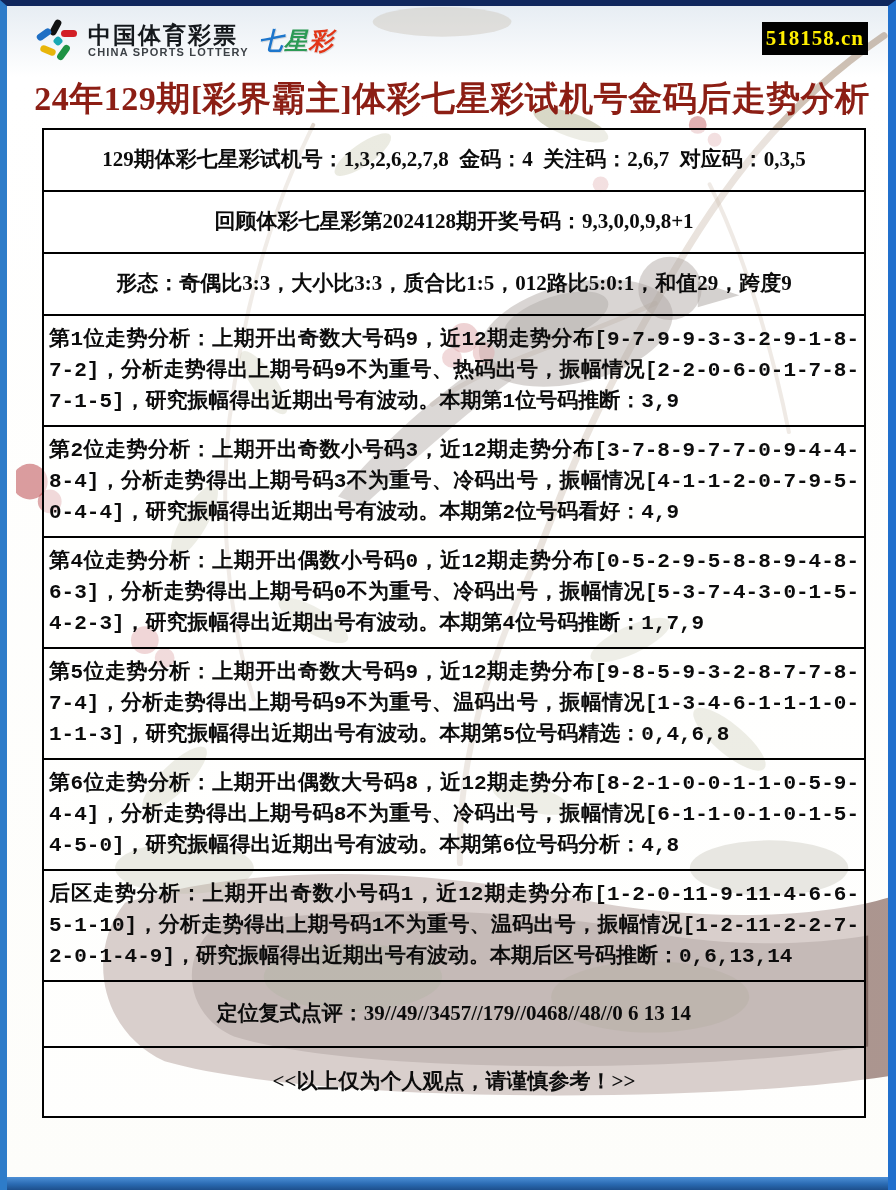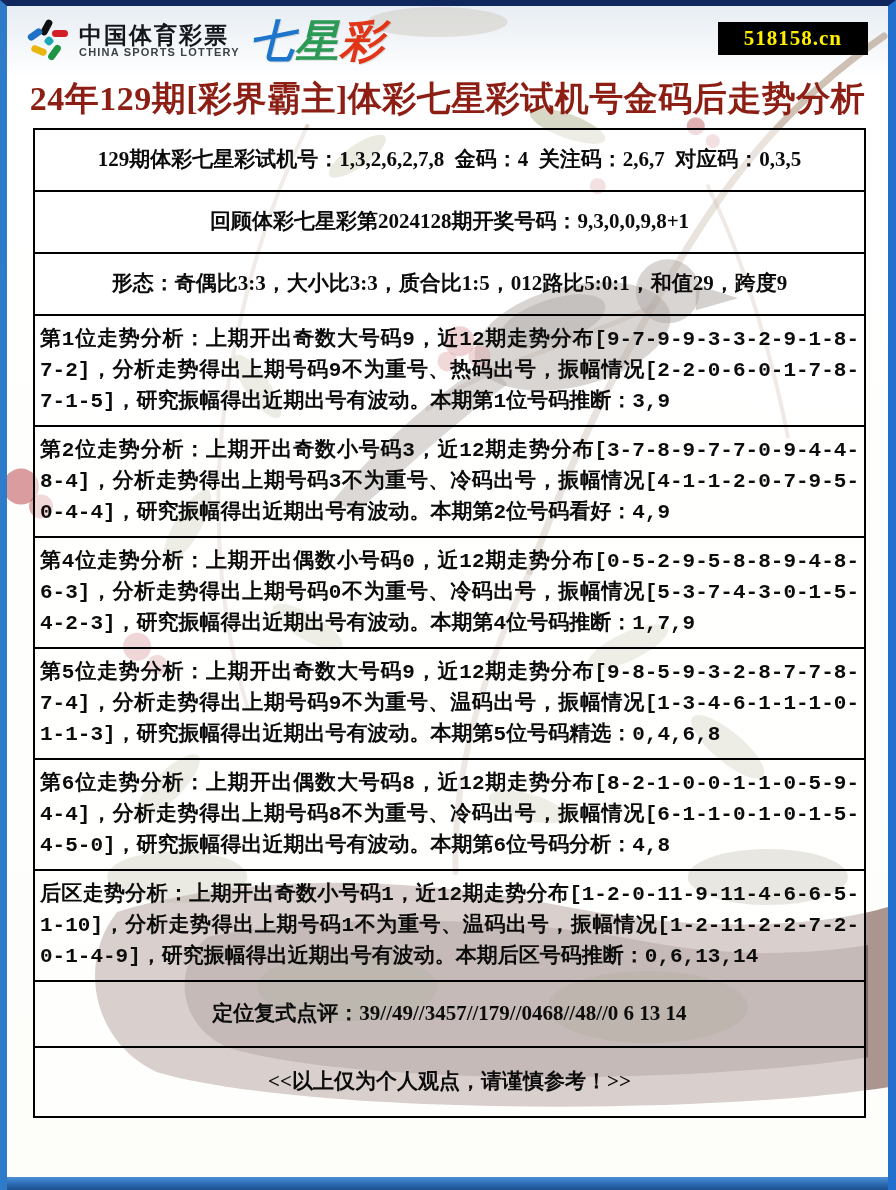--- a/index.html
+++ b/index.html
@@ -9,44 +9,44 @@
   .page {
     width:896px; height:1190px;
     position:relative;
     display:flex; flex-direction:column;
     border-top:6px solid #10275d;
     border-left:7px solid #2e7cc9;
     border-right:8px solid #2170cd;
     background:linear-gradient(180deg,#e7edf3 0%,#ffffff 6%,#fdfdfa 100%);
     overflow:hidden;
   }
-  .inner { flex:1; position:relative; overflow:hidden; }
+  .inner { flex:1; position:relative; overflow:hidden;margin-left:9px; }
   .bg-art { position:absolute; inset:0; z-index:1; pointer-events:none; }
   .content { position:relative; z-index:2; }
 
   
   .header {
     display:flex; align-items:center;
     height:68px; padding:6px 14px 4px 16px;
   }
   .logo-icon { width:48px; height:48px; flex:0 0 auto; }
   .brand-block { margin-left:8px; display:flex; flex-direction:column; line-height:1.05; }
   .brand-cn { font-family:"Liberation Sans","DejaVu Sans",sans-serif;
     font-size:23px; font-weight:700; color:#14181c; letter-spacing:2px; }
   .brand-en { font-family:"Liberation Sans","DejaVu Sans",sans-serif;
     font-size:11px; font-weight:700; color:#3c4146; letter-spacing:1.2px; }
-  .product-name { margin-left:10px; font-size:44px; font-weight:700; font-style:italic;
+  .product-name { margin-left:10px; font-size:24px; font-weight:700; font-style:italic;
     font-family:"Liberation Sans","DejaVu Sans",sans-serif; letter-spacing:1px;
     text-shadow:1px 1px 0 rgba(0,0,0,0.12); white-space:nowrap; }
   .pc0 { color:#1d76cc; } .pc1 { color:#2c9a55; } .pc2 { color:#e23517; }
   .header-spacer { flex:1; }
   .url-badge {
     background:#000000; color:#ffee00;
     font-size:21px; font-weight:700; letter-spacing:1px;
-    padding:4px 26px; margin:0 6px 6px 0;
+    padding:4px 4px; margin:0 6px 6px 0;
   }
 
   
   .page-title {
     text-align:center;
     font-size:34px; font-weight:700; color:#8c1e14;
     line-height:1.35; padding:2px 6px 6px;
     letter-spacing:0.5px; white-space:nowrap;
   }
 

